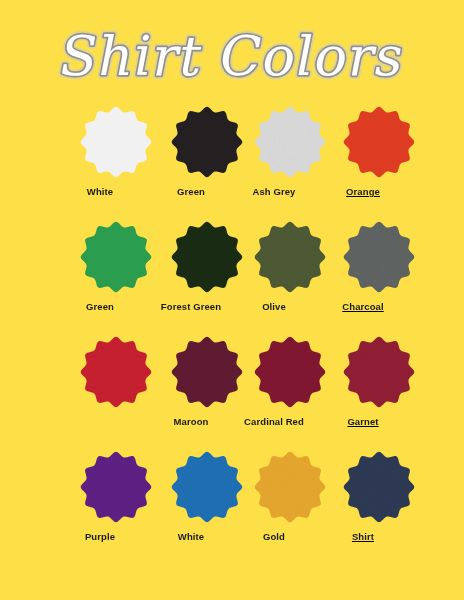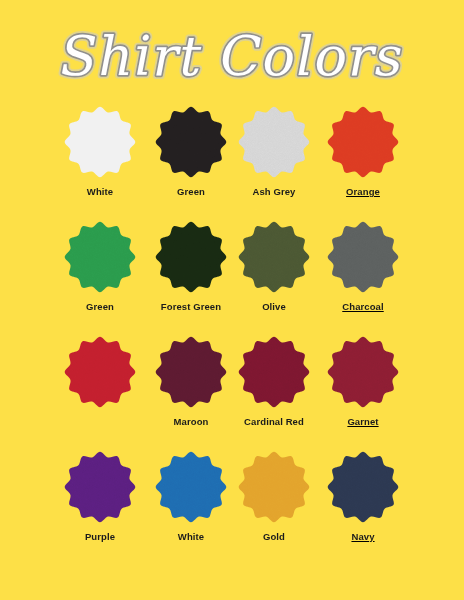--- a/index.html
+++ b/index.html
@@ -78,21 +78,21 @@
     height: 115px;
   }
   .row:last-child { height: 118px; }
 
   .cell {
     position: absolute;
     top: 0;
     width: 104px;
     display: flex;
     flex-direction: column;
-    align-items: center;
+    align-items: flex-end;
   }
   .cell.c0 { left: 48px; }
   .cell.c1 { left: 139px; }
   .cell.c2 { left: 222px; }
   .cell.c3 { left: 311px; text-decoration: underline; }
 
   .swatch-holder {
     width: 72px;
     height: 72px;
     position: relative;
@@ -422,18 +422,18 @@
                   <feColorMatrix type="saturate" values="0"></feColorMatrix>
                 </filter>
                 <clipPath id="sw15clip">
                   <path d="M 50.00 1.00 C 53.67 1.00, 56.92 7.85, 61.00 8.95 C 65.08 10.04, 71.32 5.73, 74.50 7.56 C 77.68 9.40, 77.06 16.96, 80.05 19.95 C 83.04 22.94, 90.60 22.32, 92.44 25.50 C 94.27 28.68, 89.96 34.92, 91.05 39.00 C 92.15 43.08, 99.00 46.33, 99.00 50.00 C 99.00 53.67, 92.15 56.92, 91.05 61.00 C 89.96 65.08, 94.27 71.32, 92.44 74.50 C 90.60 77.68, 83.04 77.06, 80.05 80.05 C 77.06 83.04, 77.68 90.60, 74.50 92.44 C 71.32 94.27, 65.08 89.96, 61.00 91.05 C 56.92 92.15, 53.67 99.00, 50.00 99.00 C 46.33 99.00, 43.08 92.15, 39.00 91.05 C 34.92 89.96, 28.68 94.27, 25.50 92.44 C 22.32 90.60, 22.94 83.04, 19.95 80.05 C 16.96 77.06, 9.40 77.68, 7.56 74.50 C 5.73 71.32, 10.04 65.08, 8.95 61.00 C 7.85 56.92, 1.00 53.67, 1.00 50.00 C 1.00 46.33, 7.85 43.08, 8.95 39.00 C 10.04 34.92, 5.73 28.68, 7.56 25.50 C 9.40 22.32, 16.96 22.94, 19.95 19.95 C 22.94 16.96, 22.32 9.40, 25.50 7.56 C 28.68 5.73, 34.92 10.04, 39.00 8.95 C 43.08 7.85, 46.33 1.00, 50.00 1.00 Z"></path>
                 </clipPath>
               </defs>
             <path class="blob" d="M 50.00 1.00 C 53.67 1.00, 56.92 7.85, 61.00 8.95 C 65.08 10.04, 71.32 5.73, 74.50 7.56 C 77.68 9.40, 77.06 16.96, 80.05 19.95 C 83.04 22.94, 90.60 22.32, 92.44 25.50 C 94.27 28.68, 89.96 34.92, 91.05 39.00 C 92.15 43.08, 99.00 46.33, 99.00 50.00 C 99.00 53.67, 92.15 56.92, 91.05 61.00 C 89.96 65.08, 94.27 71.32, 92.44 74.50 C 90.60 77.68, 83.04 77.06, 80.05 80.05 C 77.06 83.04, 77.68 90.60, 74.50 92.44 C 71.32 94.27, 65.08 89.96, 61.00 91.05 C 56.92 92.15, 53.67 99.00, 50.00 99.00 C 46.33 99.00, 43.08 92.15, 39.00 91.05 C 34.92 89.96, 28.68 94.27, 25.50 92.44 C 22.32 90.60, 22.94 83.04, 19.95 80.05 C 16.96 77.06, 9.40 77.68, 7.56 74.50 C 5.73 71.32, 10.04 65.08, 8.95 61.00 C 7.85 56.92, 1.00 53.67, 1.00 50.00 C 1.00 46.33, 7.85 43.08, 8.95 39.00 C 10.04 34.92, 5.73 28.68, 7.56 25.50 C 9.40 22.32, 16.96 22.94, 19.95 19.95 C 22.94 16.96, 22.32 9.40, 25.50 7.56 C 28.68 5.73, 34.92 10.04, 39.00 8.95 C 43.08 7.85, 46.33 1.00, 50.00 1.00 Z" fill="#2c3851"></path>
           <rect x="0" y="0" width="100" height="100" filter="url(#sw15grain)" clip-path="url(#sw15clip)" opacity="0.075" style="mix-blend-mode:overlay;pointer-events:none;"></rect>
             </svg>
         </div>
-        <div class="label">Navy</div>
+        <div class="label">Shirt</div>
       </div>
     </div>
 
   </div>
 </div>
 
 </body></html>

